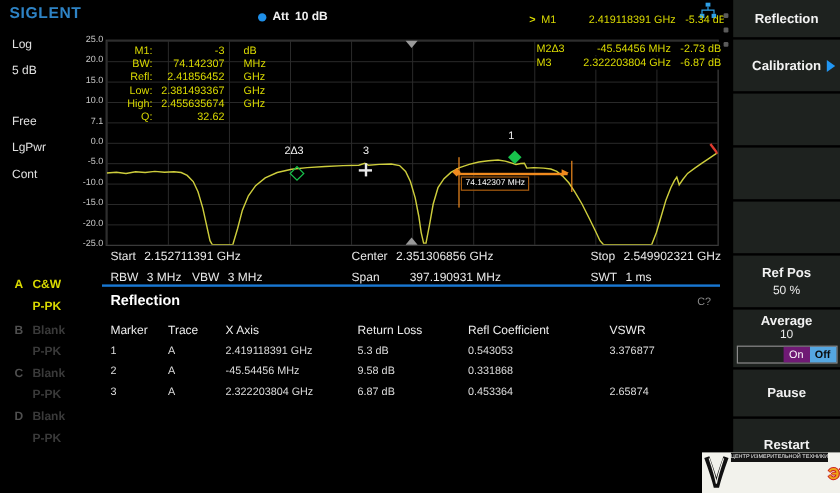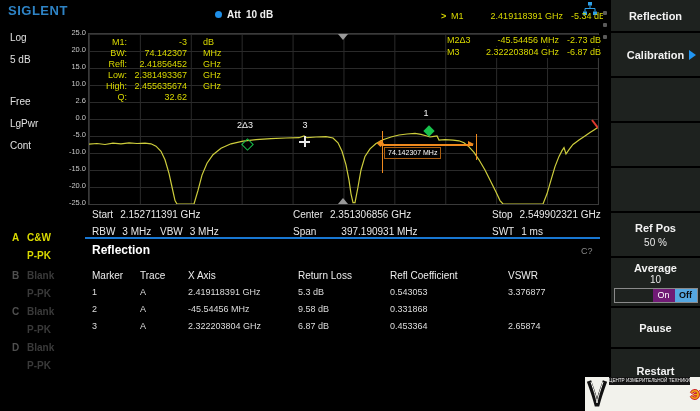--- a/index.html
+++ b/index.html
@@ -127,21 +127,21 @@
   <div class="abs lbl" style="top:54px">5 dB</div>
   <div class="abs lbl" style="top:96px">Free</div>
   <div class="abs lbl" style="top:118px">LgPwr</div>
   <div class="abs lbl" style="top:140px">Cont</div>
 
   <div class="abs" id="y-axis">
       <div class="ylab" style="top: 28px;">25.0</div>
       <div class="ylab" style="top: 45px;">20.0</div>
       <div class="ylab" style="top: 62px;">15.0</div>
       <div class="ylab" style="top: 79px;">10.0</div>
-      <div class="ylab" style="top: 96px;">2.6</div>
+      <div class="ylab" style="top: 96px;">7.1</div>
       <div class="ylab" style="top: 113px;">0.0</div>
       <div class="ylab" style="top: 130px;">-5.0</div>
       <div class="ylab" style="top: 147px;">-10.0</div>
       <div class="ylab" style="top: 164px;">-15.0</div>
       <div class="ylab" style="top: 181px;">-20.0</div>
       <div class="ylab" style="top: 198px;">-25.0</div>
     </div>
 
   <div class="abs" id="grat">
     <svg id="trace-svg" width="509" height="170" viewBox="0 0 509 170">

